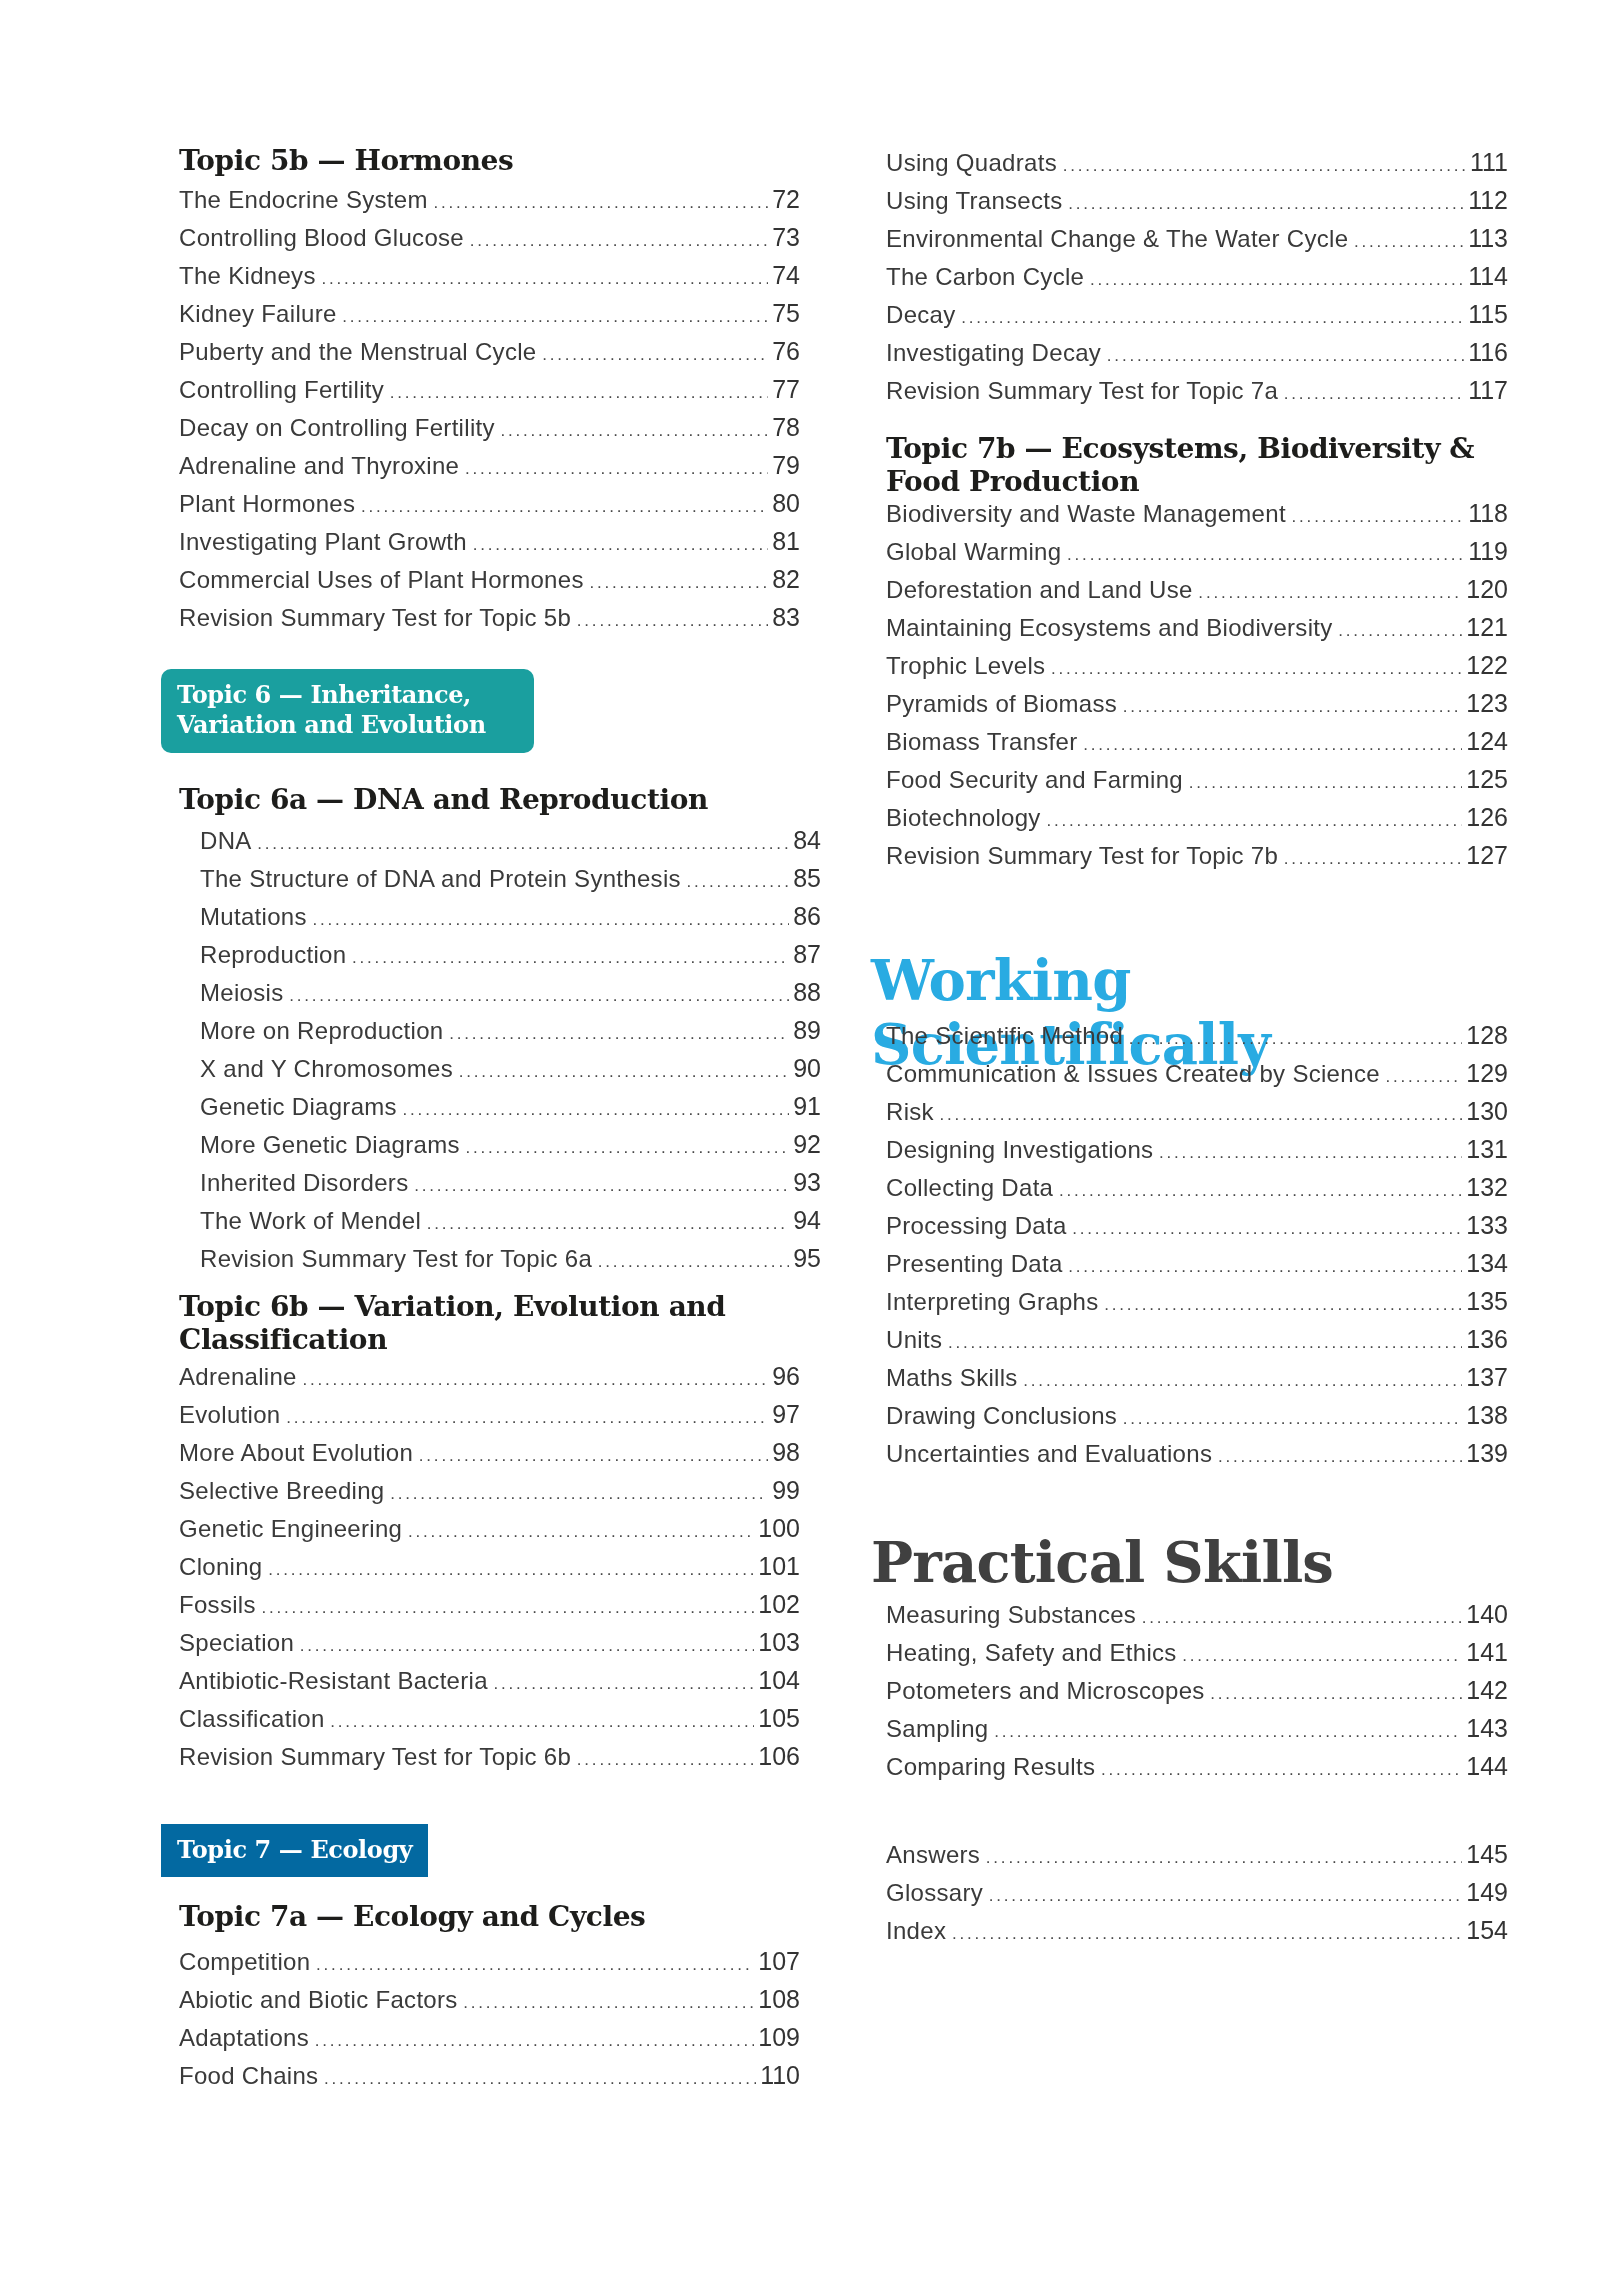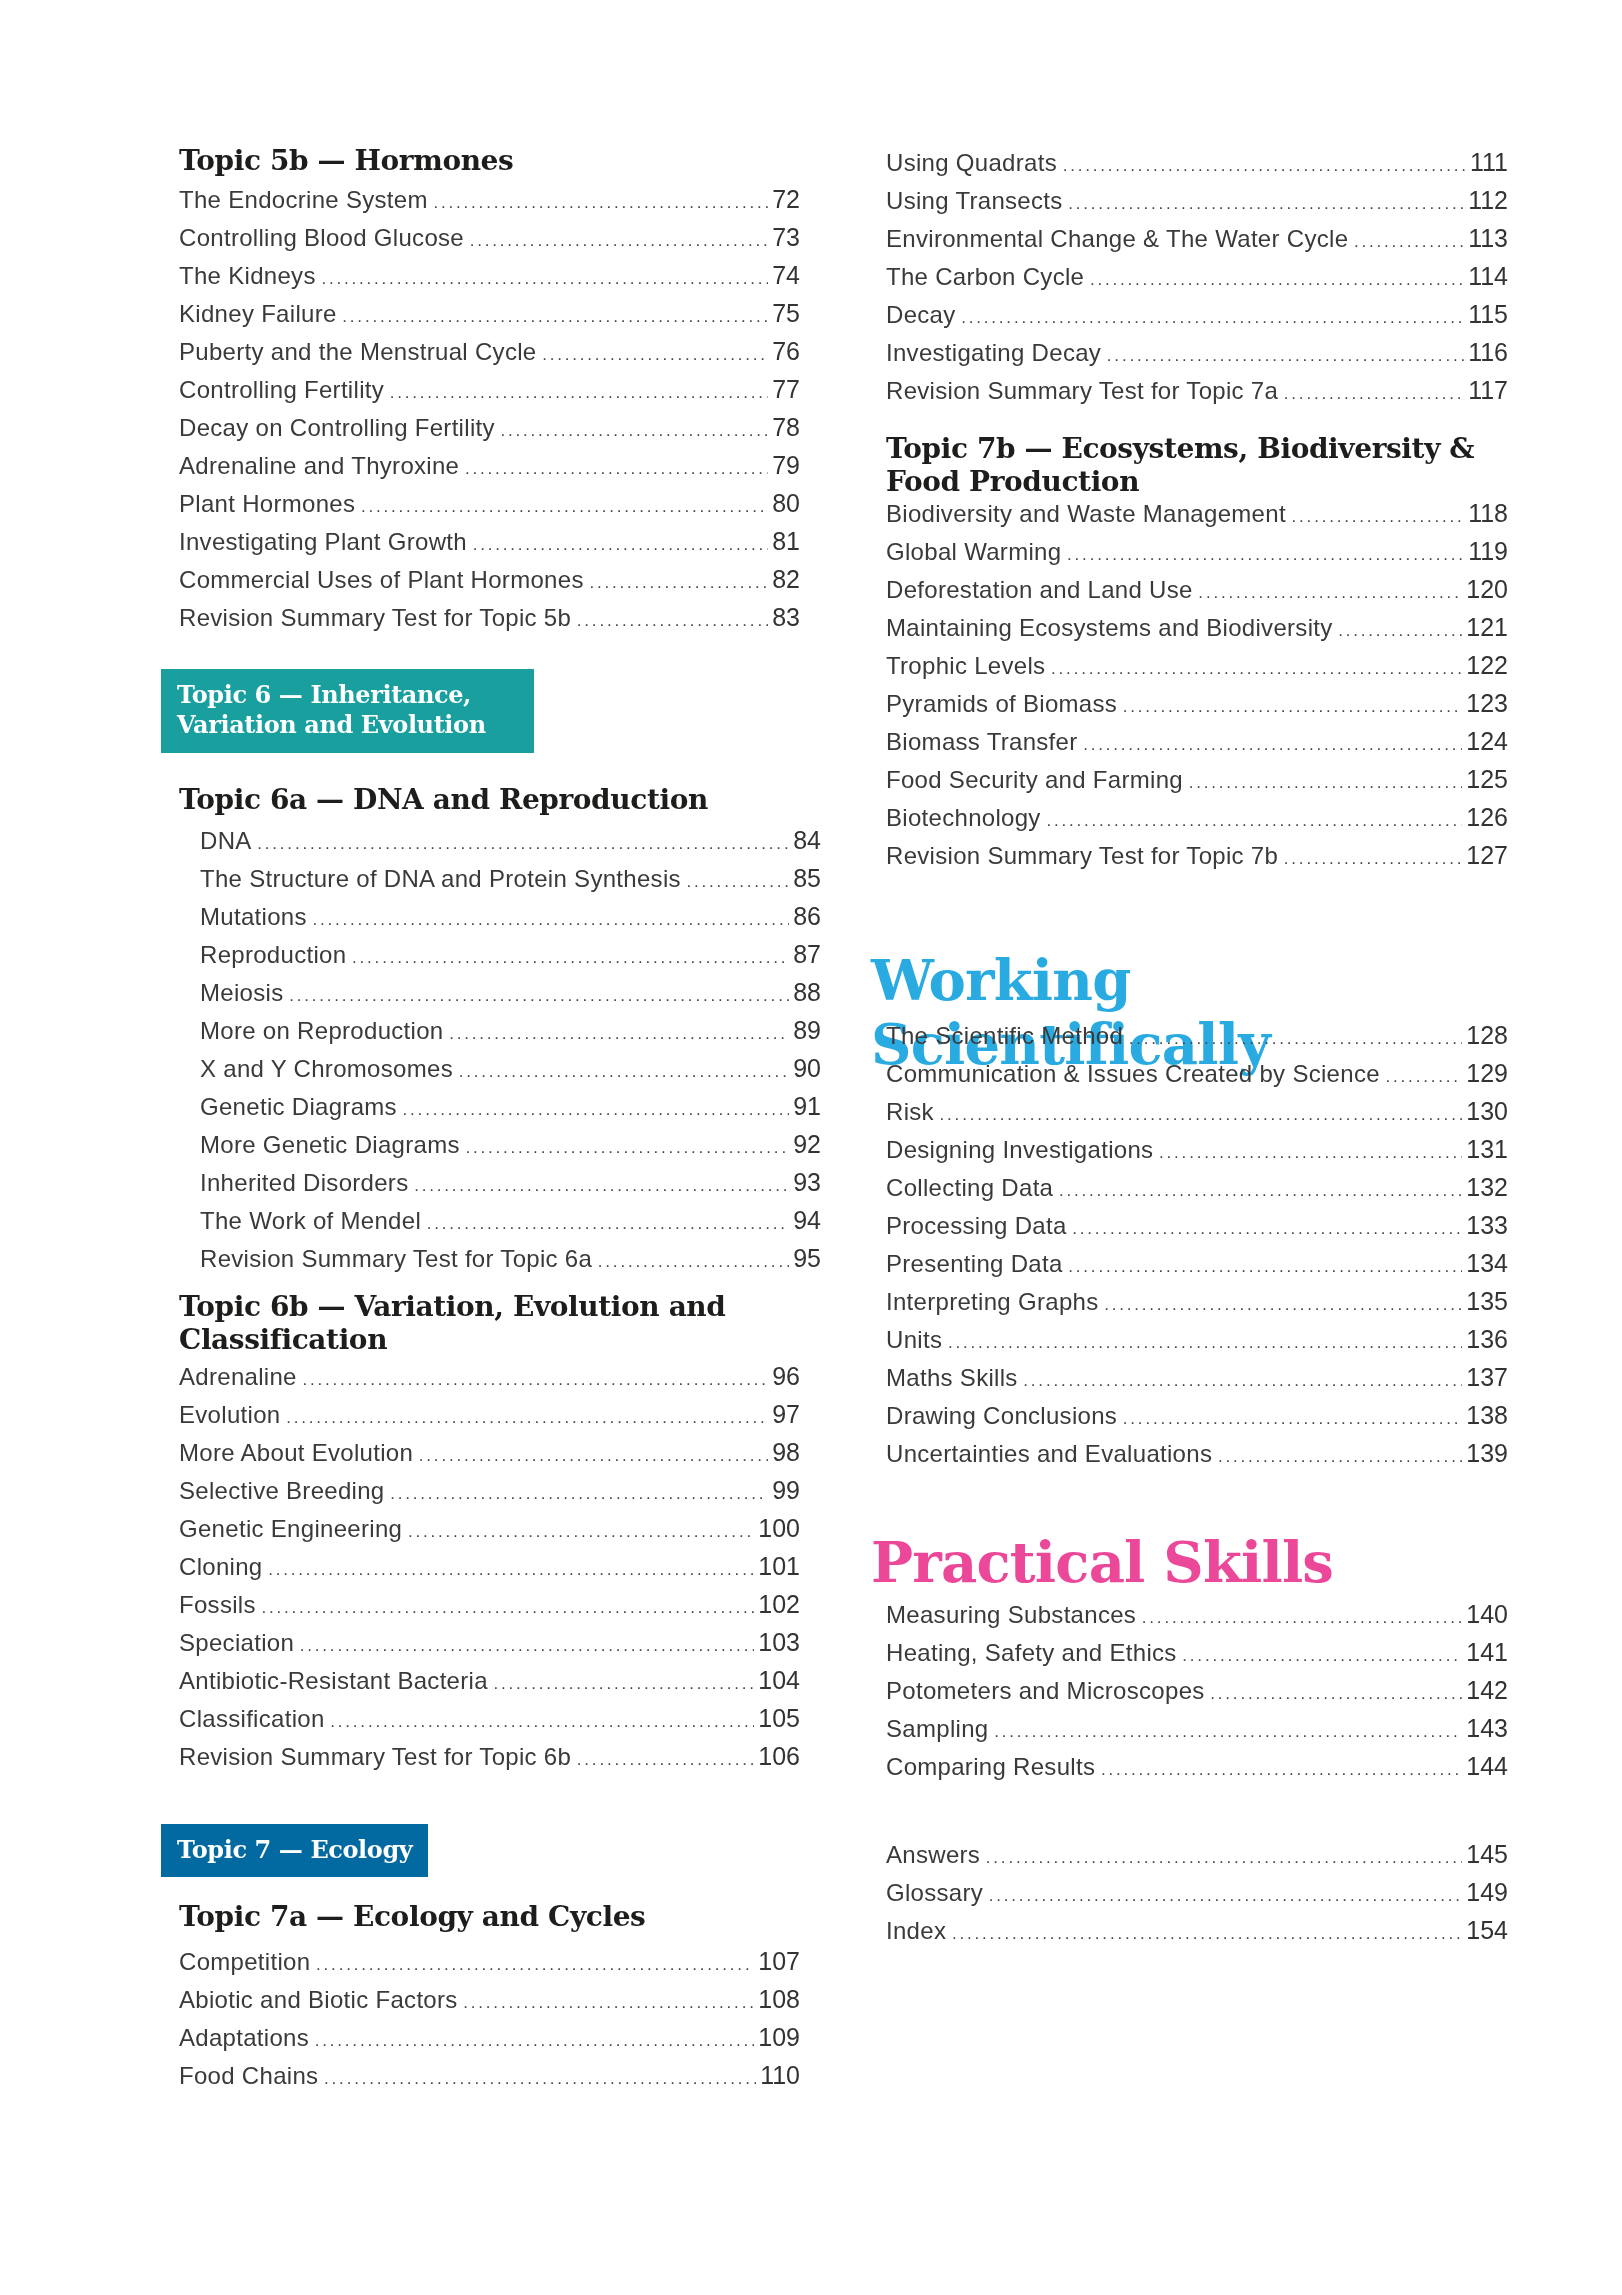--- a/index.html
+++ b/index.html
@@ -61,21 +61,21 @@
   .banner{
     font-family:"DejaVu Serif","Liberation Serif",serif;
     font-weight:bold;
     font-size:24px;
     line-height:1.28;
     color:#ffffff;
     padding:10.5px 16px 12px 16px;
     display:inline-block;
     letter-spacing:-0.4px;
   }
-  .banner-teal{max-width:341px;}
+  .banner-teal{max-width:341px;border-radius:10px;}
   .w-700{max-width:568px;}
 </style>
 </head>
 <body>
 
 <div class="page">
 
   <div class="abs h2" style="left:179px; top:144px; width:621px;">Topic 5b — Hormones</div>
 
   <div class="abs toc-list" style="left:179px; top:185px; width:621px;">
@@ -446,21 +446,21 @@
         <span class="toc-dots">............................................................................................................................................................................................................................</span>
         <span class="toc-page">138</span>
       </div>
       <div class="toc-row">
         <span class="toc-label">Uncertainties and Evaluations</span>
         <span class="toc-dots">............................................................................................................................................................................................................................</span>
         <span class="toc-page">139</span>
       </div>
   </div>
 
-  <div class="abs h1-big" style="left:871px; top:1530px; width:649px; color:#ec4899;">Practical Skills</div>
+  <div class="abs h1-big" style="left:871px; top:1530px; width:649px; color:#404040;">Practical Skills</div>
 
   <div class="abs toc-list" style="left:886px; top:1600px; width:622px;">
     <div class="toc-row">
         <span class="toc-label">Measuring Substances</span>
         <span class="toc-dots">............................................................................................................................................................................................................................</span>
         <span class="toc-page">140</span>
       </div>
       <div class="toc-row">
         <span class="toc-label">Heating, Safety and Ethics</span>
         <span class="toc-dots">............................................................................................................................................................................................................................</span>

